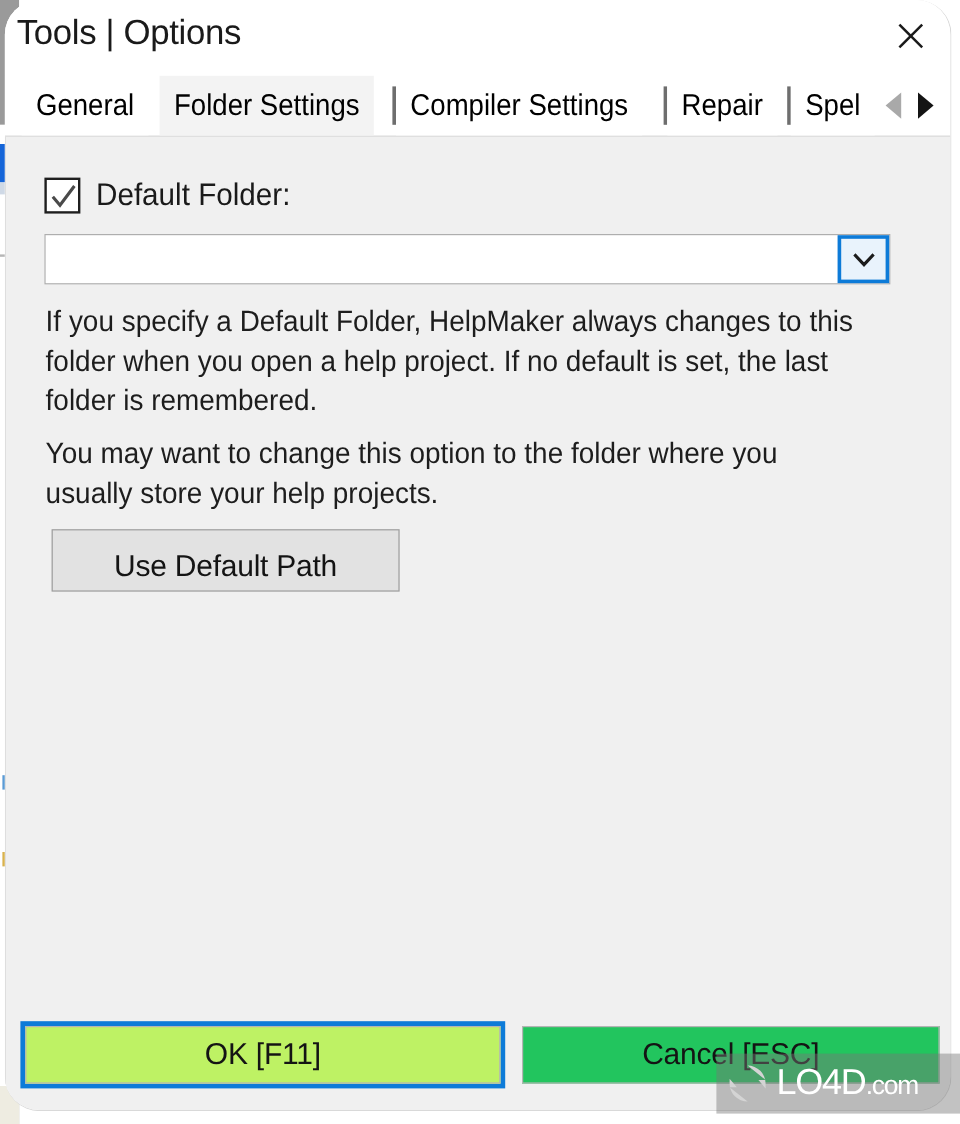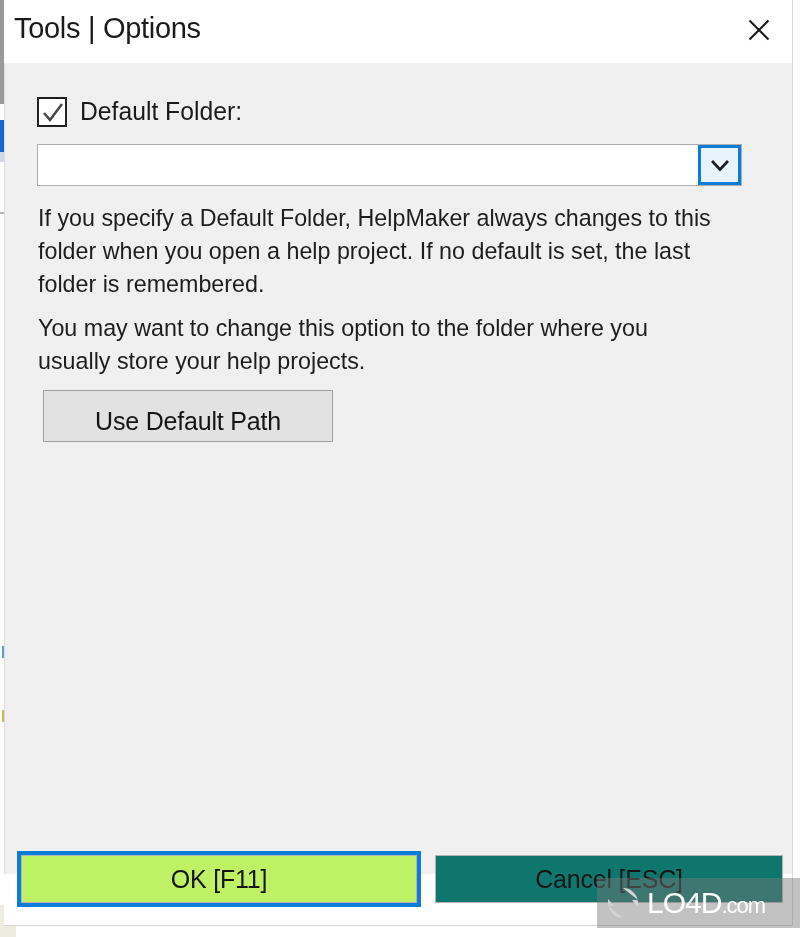--- a/index.html
+++ b/index.html
@@ -76,20 +76,21 @@
   #dialog {
     position: absolute;
     left: 4px; top: 0;
     width: 789px;
     height: 926px;
     background: #ffffff;
     border-right: 1px solid #d9d9d9;
     border-bottom: 1px solid #d9d9d9;
     box-sizing: border-box;
     overflow: hidden;
+    border-radius: 29px;
   }
 
   
   #titlebar {
     position: relative;
     height: 63px;
     background: #ffffff;
   }
   #title-text {
     position: absolute;
@@ -314,21 +315,21 @@
     cursor: pointer;
     padding: 0;
     letter-spacing: -0.2px;
   }
   #cancel-button {
     position: absolute;
     left: 431px;
     top: 16px;
     width: 348px;
     height: 48px;
-    background: #0f766e;
+    background: #22c55e;
     border: 1px solid #b4b4b4;
     box-sizing: border-box;
     font-family: "Liberation Sans", sans-serif;
     font-size: 25px;
     color: #141414;
     cursor: pointer;
     padding: 0;
     letter-spacing: -0.2px;
   }
 
@@ -381,20 +382,34 @@
   <div id="titlebar">
     <div id="title-text">Tools | Options</div>
     <div id="close-button">
       <svg width="22" height="22" viewBox="0 0 22 22" aria-hidden="true">
         <line x1="1.5" y1="1.5" x2="20.5" y2="20.5" stroke="#1a1a1a" stroke-width="2.1"></line>
         <line x1="20.5" y1="1.5" x2="1.5" y2="20.5" stroke="#1a1a1a" stroke-width="2.1"></line>
       </svg>
     </div>
   </div>
 
+  <div id="tabstrip">
+    <div class="tab">General</div>
+    <div class="tab selected">Folder Settings</div>
+    <div class="tab-sep"></div>
+    <div class="tab">Compiler Settings</div>
+    <div class="tab-sep"></div>
+    <div class="tab">Repair</div>
+    <div class="tab-sep"></div>
+    <div class="tab">Spel</div>
+    <div id="tab-scroll">
+      <div class="scroll-arrow left"></div>
+      <div class="scroll-arrow right"></div>
+    </div>
+  </div>
 
   <div id="page-body">
 
     <div id="checkbox-row">
       <div id="default-folder-checkbox">
         <svg width="24" height="24" viewBox="0 0 24 24" aria-hidden="true">
           <polyline points="3,12 9,19 21,3" fill="none" stroke="#4a4a4a" stroke-width="2.6"></polyline>
         </svg>
       </div>
       <div id="checkbox-label">Default Folder:</div>

